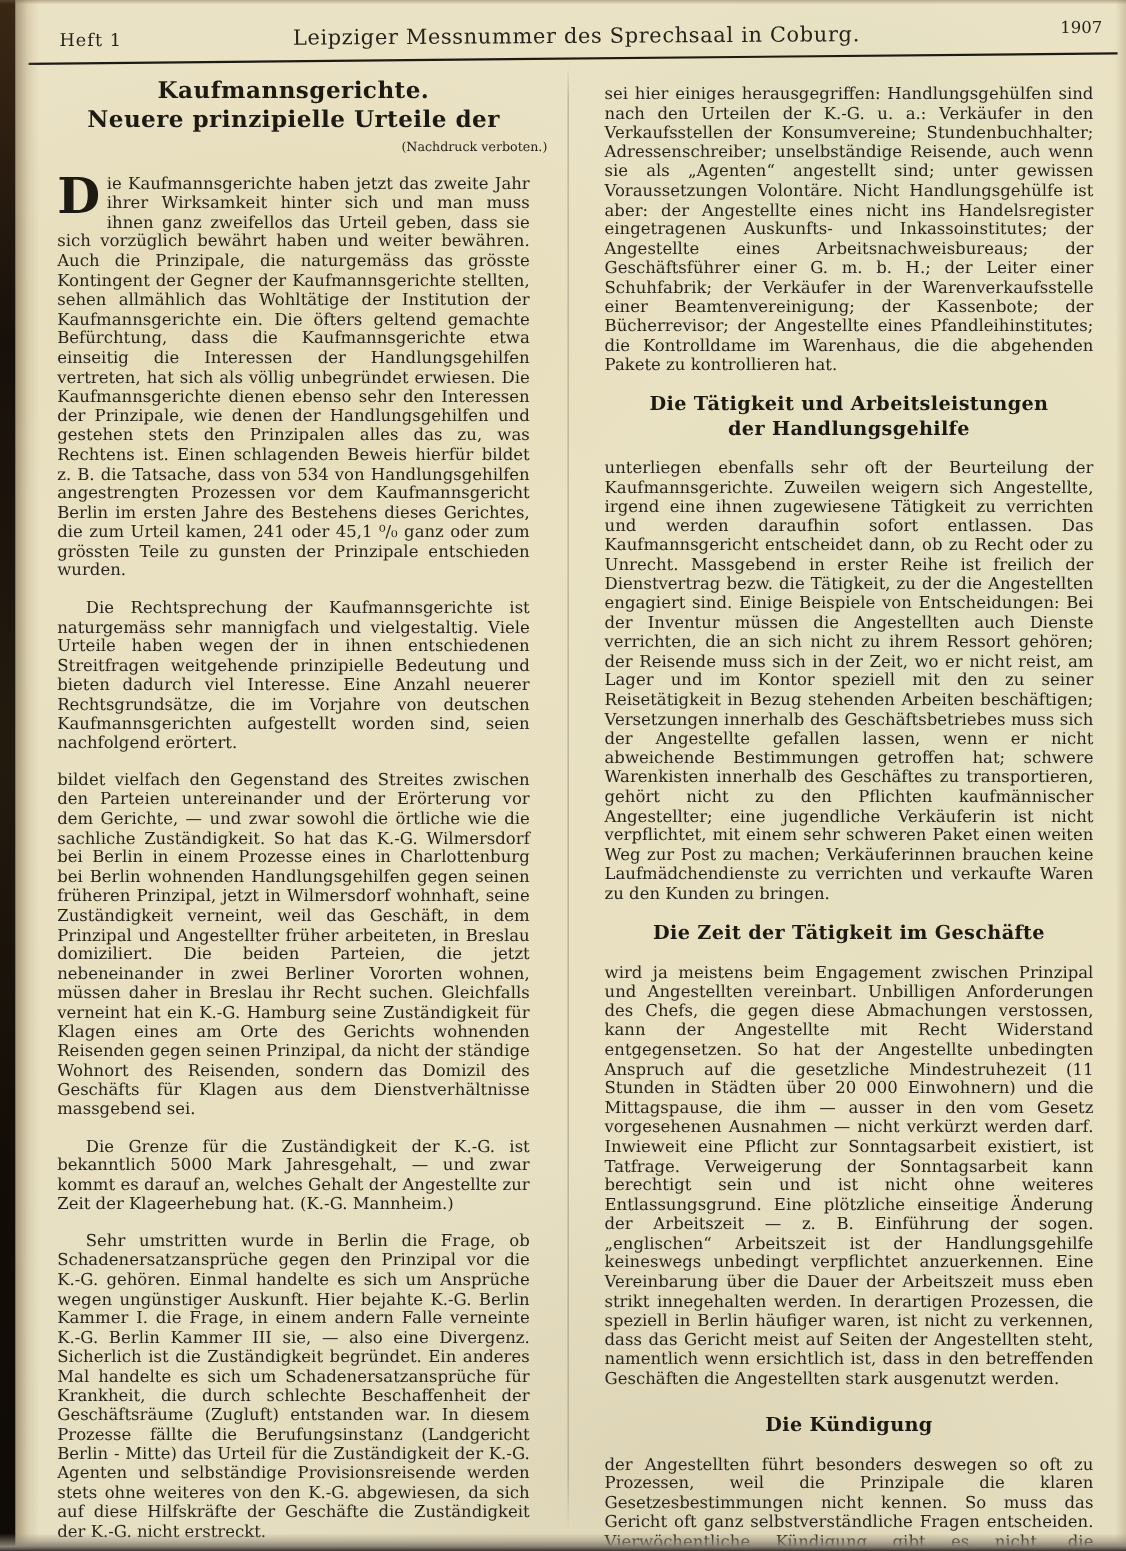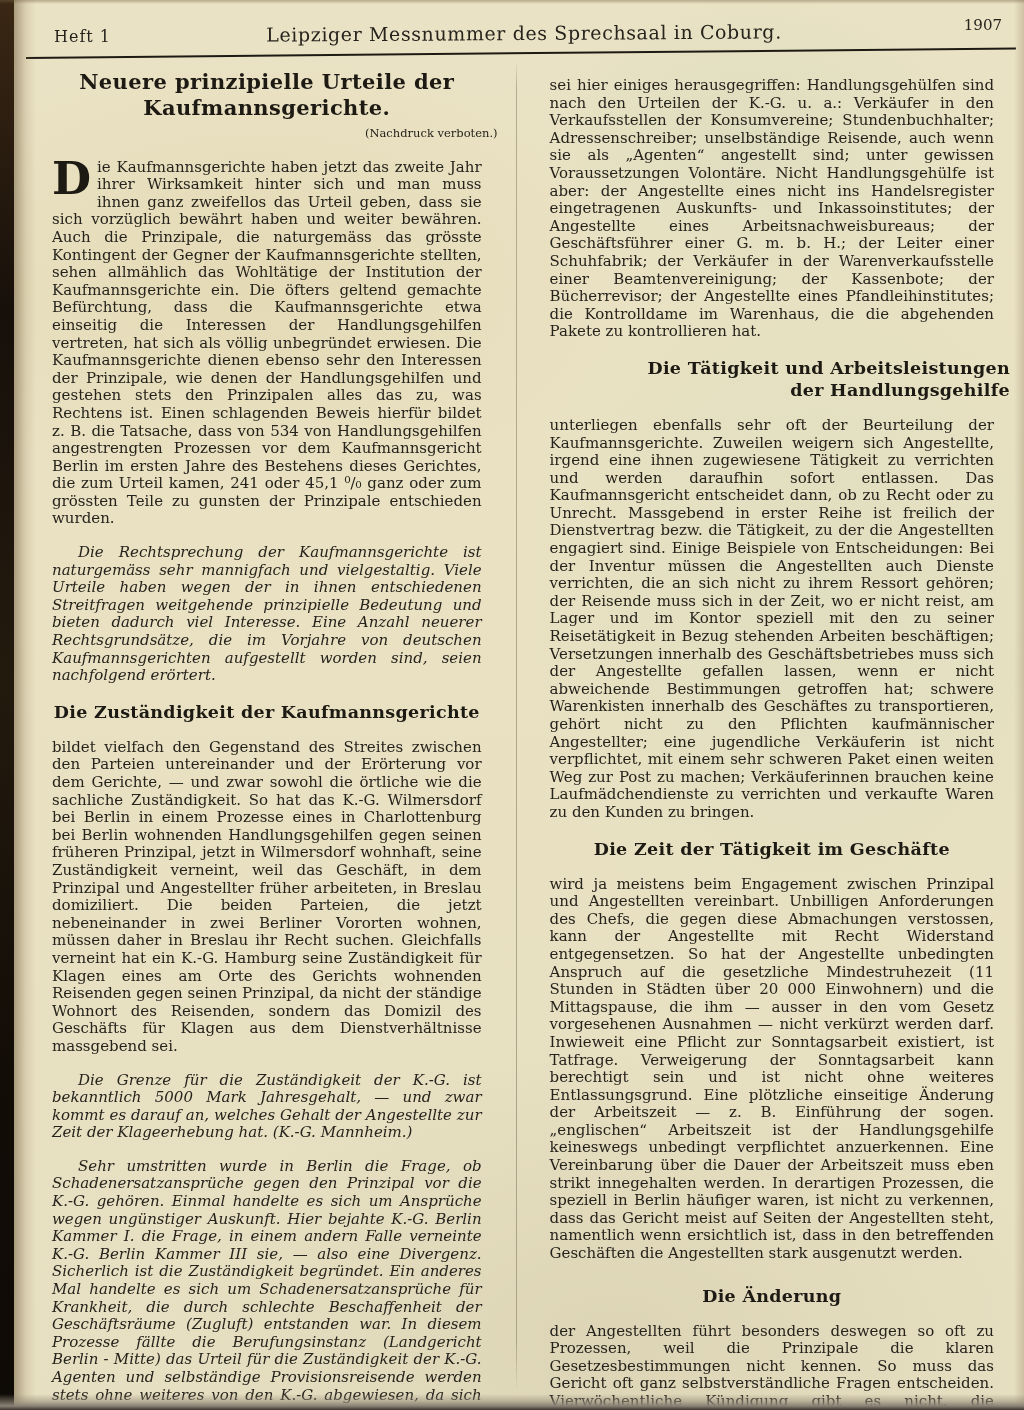--- a/index.html
+++ b/index.html
@@ -72,37 +72,37 @@
   }
   .col-left  { width: 466px; }
   .col-right { width: 481px; }
   .divider {
     width: 1px; align-self: stretch;
     background: linear-gradient(180deg, transparent 0, #b3ab90 2%, #aaa288 96%, transparent);
     margin: 0 17px 0 18px;
   }
 
   p { margin: 16px; }
-  p.indent { text-indent: 26px; font-style: italic; }
+  p.indent { text-indent: 26px; }
 
   .article-title {
     margin: 8px 0 4px; text-align: center;
     font-size: 21px; line-height: 26px; font-weight: bold;
     letter-spacing: 0.4px; color: #1d1a14;
   }
   .article-title span { display: block; }
   .notice { text-align: right; font-size: 11.5px; margin: 4px 0 9px; }
 
   .subhead {
     margin: 14px 0 10px; text-align: center;
     font-size: 17.5px; line-height: 22px; font-weight: bold;
     letter-spacing: 0.3px; color: #1d1a14;
   }
   .subhead span { display: block; }
-  .subhead.mb12 { margin-bottom: 12px; text-align: right; }
+  .subhead.mb12 { margin-bottom: 12px; }
   .subhead.mt22 { margin-top: 22px; }
 
   .dropcap {
     float: left;
     font-size: 45px; line-height: 36px;
     font-weight: bold;
     padding: 2px 6px 0 0;
     color: #1d1a14;
   }
 </style>
@@ -119,30 +119,29 @@
   <span class="issue">Heft 1</span>
   <span class="journal-title">Leipziger Messnummer des Sprechsaal in Coburg.</span>
   <span class="year">1907</span>
 </header>
 <div class="rule"></div>
 
 <main class="columns">
 
   <section class="col col-left">
     <h1 class="article-title">
+      <span>Kaufmannsgerichte.</span>
       <span>Neuere prinzipielle Urteile der</span>
-      <span>Kaufmannsgerichte.</span>
     </h1>
     <div class="notice">(Nachdruck verboten.)</div>
 
     <p><span class="dropcap">D</span><span>ie Kaufmannsgerichte haben jetzt das zweite Jahr ihrer Wirksamkeit hinter sich und man muss ihnen ganz zweifellos das Urteil geben, dass sie sich vorzüglich bewährt haben und weiter bewähren.  Auch die Prinzipale, die naturgemäss das grösste Kontingent der Gegner der Kaufmannsgerichte stellten, sehen allmählich das Wohltätige der Institution der Kaufmannsgerichte ein.  Die öfters geltend gemachte Befürchtung, dass die Kaufmannsgerichte etwa einseitig die Interessen der Handlungsgehilfen vertreten, hat sich als völlig unbegründet erwiesen.  Die Kaufmannsgerichte dienen ebenso sehr den Interessen der Prinzipale, wie denen der Handlungsgehilfen und gestehen stets den Prinzipalen alles das zu, was Rechtens ist.  Einen schlagenden Beweis hierfür bildet z. B. die Tatsache, dass von 534 von Handlungsgehilfen angestrengten Prozessen vor dem Kaufmannsgericht Berlin im ersten Jahre des Bestehens dieses Gerichtes, die zum Urteil kamen, 241 oder 45,1 ⁰/₀ ganz oder zum grössten Teile zu gunsten der Prinzipale entschieden wurden.</span></p>
 
     <p class="indent">Die Rechtsprechung der Kaufmannsgerichte ist naturgemäss sehr mannigfach und vielgestaltig.  Viele Urteile haben wegen der in ihnen entschiedenen Streitfragen weitgehende prinzipielle Bedeutung und bieten dadurch viel Interesse.  Eine Anzahl neuerer Rechtsgrundsätze, die im Vorjahre von deutschen Kaufmannsgerichten aufgestellt worden sind, seien nachfolgend erörtert.</p>
 
-    <h2 class="subhead">Die Zuständigkeit der Kaufmannsgerichte</h2>
 
     <p>bildet vielfach den Gegenstand des Streites zwischen den Parteien untereinander und der Erörterung vor dem Gerichte, — und zwar sowohl die örtliche wie die sachliche Zuständigkeit.  So hat das K.-G. Wilmersdorf bei Berlin in einem Prozesse eines in Charlottenburg bei Berlin wohnenden Handlungsgehilfen gegen seinen früheren Prinzipal, jetzt in Wilmersdorf wohnhaft, seine Zuständigkeit verneint, weil das Geschäft, in dem Prinzipal und Angestellter früher arbeiteten, in Breslau domiziliert.  Die beiden Parteien, die jetzt nebeneinander in zwei Berliner Vororten wohnen, müssen daher in Breslau ihr Recht suchen.  Gleichfalls verneint hat ein K.-G. Hamburg seine Zuständigkeit für Klagen eines am Orte des Gerichts wohnenden Reisenden gegen seinen Prinzipal, da nicht der ständige Wohnort des Reisenden, sondern das Domizil des Geschäfts für Klagen aus dem Dienstverhältnisse massgebend sei.</p>
     <p class="indent">Die Grenze für die Zuständigkeit der K.-G. ist bekanntlich 5000 Mark Jahresgehalt, — und zwar kommt es darauf an, welches Gehalt der Angestellte zur Zeit der Klageerhebung hat.  (K.-G. Mannheim.)</p>
     <p class="indent">Sehr umstritten wurde in Berlin die Frage, ob Schadenersatzansprüche gegen den Prinzipal vor die K.-G. gehören. Einmal handelte es sich um Ansprüche wegen ungünstiger Auskunft.  Hier bejahte K.-G. Berlin Kammer I. die Frage, in einem andern Falle verneinte K.-G. Berlin Kammer III sie, — also eine Divergenz.  Sicherlich ist die Zuständigkeit begründet.  Ein anderes Mal handelte es sich um Schadenersatzansprüche für Krankheit, die durch schlechte Beschaffenheit der Geschäftsräume (Zugluft) entstanden war. In diesem Prozesse fällte die Berufungsinstanz (Landgericht Berlin - Mitte) das Urteil für die Zuständigkeit der K.-G. Agenten und selbständige Provisionsreisende werden stets ohne weiteres von den K.-G. abgewiesen, da sich auf diese Hilfskräfte der Geschäfte die Zuständigkeit der K.-G. nicht erstreckt.</p>
 
 
     <p class="indent">Da die Grenzen der einzelnen Angestellten-Kategorien oft sehr flüssig, müssen die K.-G. hierin auch oft ihr Urteil fällen, wobei wie leicht erklärlich die Tatumstände des Einzelfalles sehr mitsprechen.  Aus der reichen Blütenlese</p>
   </section>
 
   <div class="divider"></div>
@@ -154,18 +153,18 @@
       <span>Die Tätigkeit und Arbeitsleistungen</span>
       <span>der Handlungsgehilfe</span>
     </h2>
 
     <p>unterliegen ebenfalls sehr oft der Beurteilung der Kaufmannsgerichte.  Zuweilen weigern sich Angestellte, irgend eine ihnen zugewiesene Tätigkeit zu verrichten und werden daraufhin sofort entlassen.  Das Kaufmannsgericht entscheidet dann, ob zu Recht oder zu Unrecht.  Massgebend in erster Reihe ist freilich der Dienstvertrag bezw. die Tätigkeit, zu der die Angestellten engagiert sind.  Einige Beispiele von Entscheidungen: Bei der Inventur müssen die Angestellten auch Dienste verrichten, die an sich nicht zu ihrem Ressort gehören; der Reisende muss sich in der Zeit, wo er nicht reist, am Lager und im Kontor speziell mit den zu seiner Reisetätigkeit in Bezug stehenden Arbeiten beschäftigen; Versetzungen innerhalb des Geschäftsbetriebes muss sich der Angestellte gefallen lassen, wenn er nicht abweichende Bestimmungen getroffen hat; schwere Warenkisten innerhalb des Geschäftes zu transportieren, gehört nicht zu den Pflichten kaufmännischer Angestellter; eine jugendliche Verkäuferin ist nicht verpflichtet, mit einem sehr schweren Paket einen weiten Weg zur Post zu machen;  Verkäuferinnen brauchen keine Laufmädchendienste zu verrichten und verkaufte Waren zu den Kunden zu bringen.</p>
 
     <h2 class="subhead">Die Zeit der Tätigkeit im Geschäfte</h2>
 
     <p>wird ja meistens beim Engagement zwischen Prinzipal und Angestellten vereinbart.  Unbilligen Anforderungen des Chefs, die gegen diese Abmachungen verstossen, kann der Angestellte mit Recht Widerstand entgegensetzen.  So hat der Angestellte unbedingten Anspruch auf die gesetzliche Mindestruhezeit (11 Stunden in Städten über 20 000 Einwohnern) und die Mittagspause, die ihm — ausser in den vom Gesetz vorgesehenen Ausnahmen — nicht verkürzt werden darf. Inwieweit eine Pflicht zur Sonntagsarbeit existiert, ist Tatfrage.  Verweigerung der Sonntagsarbeit kann berechtigt sein und ist nicht ohne weiteres Entlassungsgrund.  Eine plötzliche einseitige Änderung der Arbeitszeit — z. B. Einführung der sogen. „englischen“ Arbeitszeit ist der Handlungsgehilfe keineswegs unbedingt verpflichtet anzuerkennen. Eine Vereinbarung über die Dauer der Arbeitszeit muss eben strikt innegehalten werden.  In derartigen Prozessen, die speziell in Berlin häufiger waren, ist nicht zu verkennen, dass das Gericht meist auf Seiten der Angestellten steht, namentlich wenn ersichtlich ist, dass in den betreffenden Geschäften die Angestellten stark ausgenutzt werden.</p>
 
-    <h2 class="subhead mt22">Die Änderung</h2>
+    <h2 class="subhead mt22">Die Kündigung</h2>
 
     <p>der Angestellten führt besonders deswegen so oft zu Prozessen, weil die Prinzipale die klaren Gesetzesbestimmungen nicht kennen.  So muss das Gericht oft ganz selbstverständliche Fragen entscheiden.  Vierwöchentliche Kündigung gibt es nicht, die Mindestfrist ist in jedem Falle ein Monat; die Kündigung muss stets zum Schlusse des Monats erfolgen,</p>
   </section>
 
 </main>
 
 </body></html>

